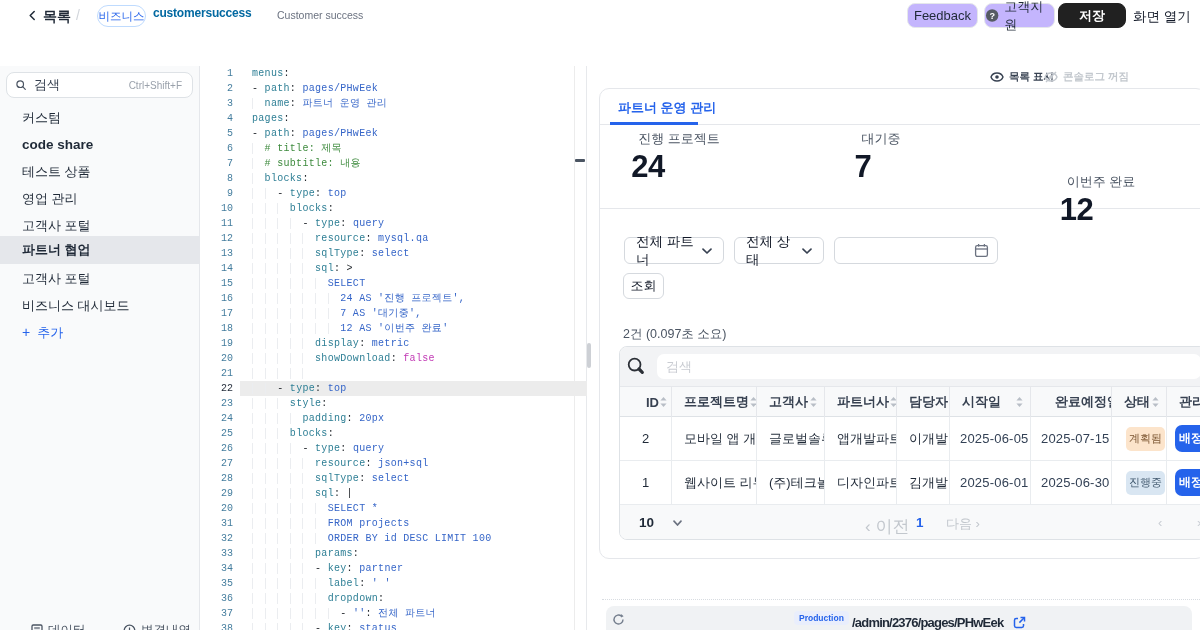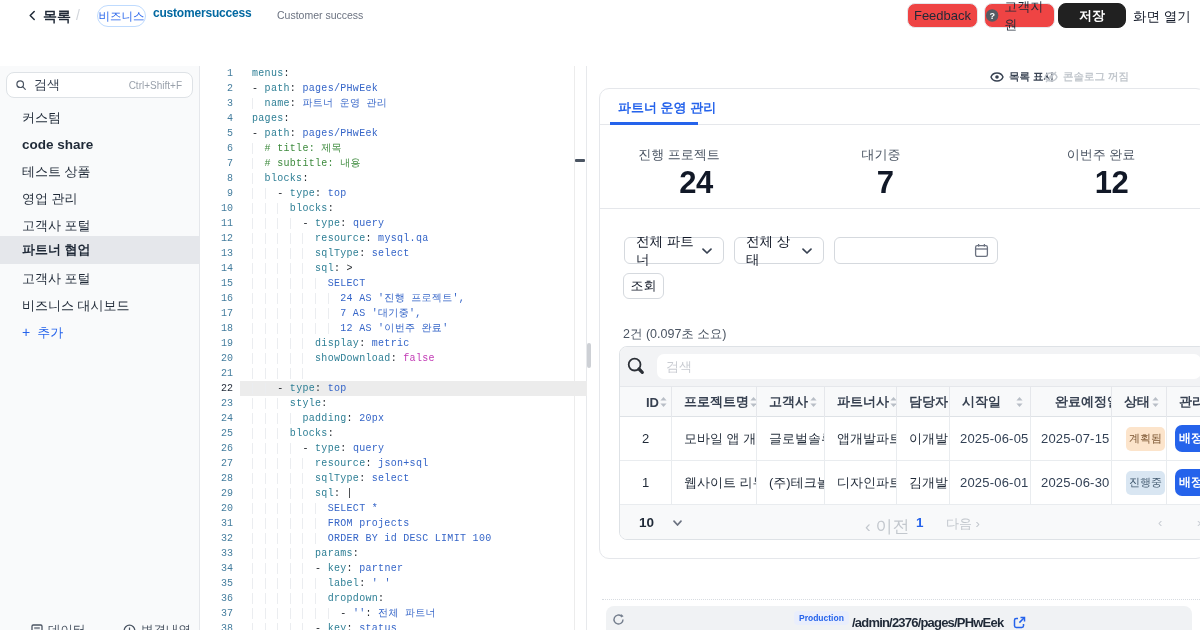--- a/index.html
+++ b/index.html
@@ -5,21 +5,21 @@
 html,body {width:1200px;height:630px;overflow:hidden;background:#fff;
   font-family:"Liberation Sans",sans-serif;color:#1f2937;}
 .abs {position:absolute;}
 #root {position:relative;width:1200px;height:630px;}
 
 
 #topbar {position:absolute;left:0;top:0;width:1200px;height:33px;background:#fff;}
 #tabs {position:absolute;left:0;top:33px;width:1200px;height:33px;border-bottom:1px solid #e5e7eb;background:#fff;}
 .tab {position:absolute;top:0;height:32px;line-height:32px;font-size:13.5px;color:#4b5563;}
 .pillbtn {position:absolute;top:3px;height:25px;border:1px solid #e5e7eb;border-radius:8px;
-  background:#ef4444;font-size:13px;color:#1f2937;display:flex;align-items:center;justify-content:center;font-weight:500;}
+  background:#c4b5fd;font-size:13px;color:#1f2937;display:flex;align-items:center;justify-content:center;font-weight:500;}
 
 
 #sidebar {position:absolute;left:0;top:66px;width:200px;height:564px;background:#f9fafb;border-right:1px solid #e5e7eb;}
 .sitem {position:absolute;left:0;width:200px;height:27px;line-height:27px;padding-left:22px;font-size:13px;color:#1f2937;}
 
 
 #editor {position:absolute;left:200px;top:66px;width:387px;height:564px;background:#fff;border-right:1px solid #e7e9ec;}
 #gutter {position:absolute;left:0px;top:0px;width:33px;font-family:"Liberation Mono",monospace;
   font-size:10px;color:#447d9e;text-align:right;}
 #gutter div {height:15px;line-height:15px;}
@@ -36,21 +36,21 @@
 #colruler {position:absolute;left:374px;top:0;width:1px;height:564px;background:#ececec;}
 #draghandle {position:absolute;left:375px;top:93px;width:10px;height:2.6px;background:#4b5563;border-radius:1px;}
 #edscroll {position:absolute;left:387px;top:277px;width:4px;height:25px;background:#cdd0d5;border-radius:2px;z-index:6;}
 
 
 #preview {position:absolute;left:588px;top:66px;width:612px;height:564px;background:#fff;}
 .toggle {position:absolute;top:0;height:22px;display:flex;align-items:center;gap:5px;font-size:10.5px;font-weight:600;color:#374151;white-space:nowrap;}
 #card {position:absolute;left:11px;top:22px;width:607px;height:471px;border:1px solid #e5e7eb;border-radius:10px;background:#fff;}
 #cardtabs {position:absolute;left:0;top:0;width:605px;height:36px;border-bottom:1px solid #e5e7eb;}
 #mrow {position:absolute;left:0;top:37px;width:605px;height:83px;border-bottom:1px solid #e5e7eb;}
-.metric {position:absolute;top:20px;transform:translateX(-50%);text-align:right;}
+.metric {position:absolute;top:4px;transform:translateX(-50%);text-align:left;}
 .metric .lb {font-size:13px;color:#4b5563;font-weight:500;position:relative;left:7px;white-space:nowrap;}
 .metric .num {font-size:31px;font-weight:700;color:#111827;line-height:1.05;margin-top:3px;letter-spacing:-0.5px;}
 .ctrl {position:absolute;border:1px solid #d5d9de;border-radius:6px;background:#fff;display:flex;align-items:center;font-size:13.5px;color:#111827;}
 .badge {display:inline-block;font-size:11px;line-height:1;padding:6.5px 3px;border-radius:5px;white-space:nowrap;}
 .b-plan {background:#fce4cb;color:#7a5430;}
 .b-prog {background:#d9e6f2;color:#41586e;}
 .btn-dep {display:inline-flex;align-items:center;justify-content:center;width:42px;height:27px;background:#2563eb;
   border-radius:7px;color:#fff;font-size:12px;font-weight:600;}
 
 #tablebox {position:absolute;left:19px;top:257px;width:588px;height:194px;border:1px solid #dee2e6;border-radius:8px;background:#fff;overflow:hidden;}
@@ -247,21 +247,21 @@
     </div>
     <div id="mrow">
       <div class="metric" style="left:72px;">
             <div class="lb">진행 프로젝트</div>
             <div class="num">24</div>
           </div>
       <div class="metric" style="left:274px;">
             <div class="lb">대기중</div>
             <div class="num">7</div>
           </div>
-      <div class="metric" style="left:494px;">
+      <div class="metric" style="left:494px;margin-top:43px;">
             <div class="lb">이번주 완료</div>
             <div class="num">12</div>
           </div>
     </div>
 
     <div class="ctrl" style="left:24px;top:148px;width:100px;height:27px;">
       <span style="margin-left:11px;">전체 파트너</span>
           <span style="margin-left:auto;margin-right:10px;display:flex;">
             <svg width="12" height="8" viewBox="0 0 12 8" style="">
               <path d="M2 2.2 L6.0 6 L10 2.2" fill="none" stroke="#374151" stroke-width="1.7" stroke-linecap="round" stroke-linejoin="round"></path>

